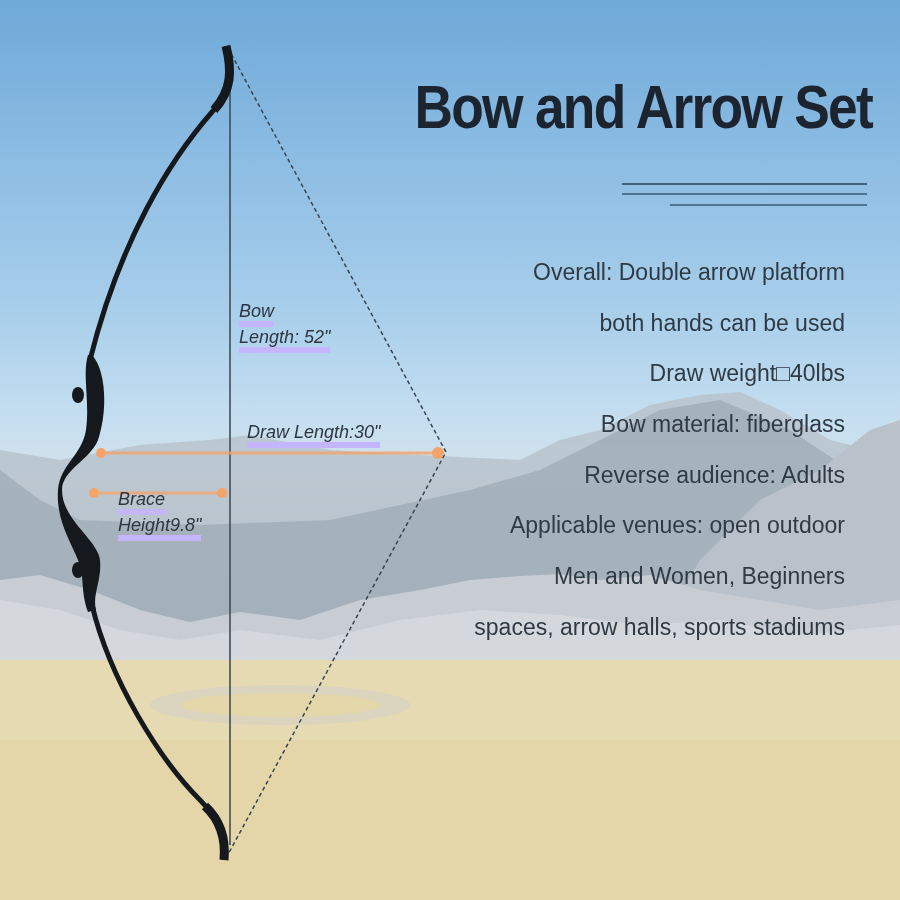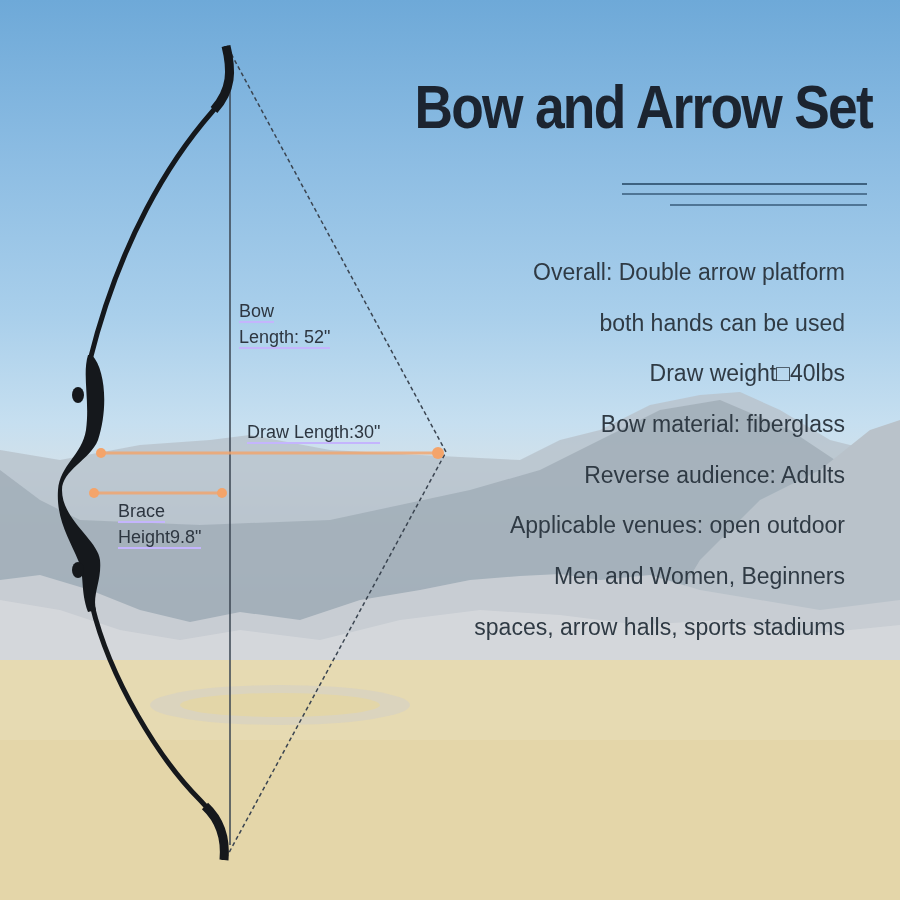--- a/index.html
+++ b/index.html
@@ -8,21 +8,21 @@
   .scene { position:absolute; inset:0;
     background: linear-gradient(180deg,#6ea9d8 0%,#8dbde3 18%,#a9cfeb 35%,#c6dff0 47%,#d2e1ea 52%,#b9c5cf 60%,#aab6c0 68%,#c9cfd3 74%,#e6dcb8 76%,#eadfb8 82%,#dccfa0 90%,#e3d6a8 100%); }
   svg.bg { position:absolute; inset:0; }
   .title { position:absolute; left:320px; top:72px; width:552px; text-align:right;
     font-family:"Liberation Sans", sans-serif; font-weight:bold; font-size:62px;
     letter-spacing:-2px; color:#1c2430; transform:scaleX(0.86); transform-origin:right center;
     line-height:70px; }
   .specs { position:absolute; right:55px; top:254px; text-align:right; }
   .spec { font-size:23px; color:#2f3a44; height:50.7px; line-height:36px; white-space:nowrap; }
   .lbl { position:absolute; font-size:18px; color:#2d3640; line-height:26px; }
-  .lbl span { border-bottom:2px solid #c4b5fd; }
+  .lbl span { border-bottom:6px solid #c4b5fd;font-style:italic; }
 </style>
 </head>
 <body>
 
 <div class="scene"></div>
 
 <svg class="bg" width="900" height="900" viewBox="0 0 900 900">
 
   <path d="M0,450 L60,460 L140,445 L210,440 L250,435 L330,450 L420,455 L520,460 L560,440 L600,430 L650,405 L700,395 L740,392 L780,410 L830,440 L870,450 L900,445 L900,560 L0,560 Z" fill="#b8c3cc" opacity="0.85"></path>
   <path d="M0,470 L40,500 L80,520 L200,525 L330,520 L400,505 L470,490 L540,470 L600,440 L660,410 L720,400 L790,430 L850,470 L900,440 L900,660 L0,660 Z" fill="#a3afb9" opacity="0.9"></path>
@@ -75,16 +75,16 @@
 
 <div class="lbl" style="left:239px; top:298px;">
   <div><span>Bow</span></div>
   <div><span>Length: 52"</span></div>
 </div>
 
 <div class="lbl" style="left:247px; top:419px;">
   <span>Draw Length:30"</span>
 </div>
 
-<div class="lbl" style="left:118px; top:498px;">
+<div class="lbl" style="left:118px; top:486px;">
   <div><span>Brace</span></div>
   <div><span>Height9.8"</span></div>
 </div>
 
 </body></html>

